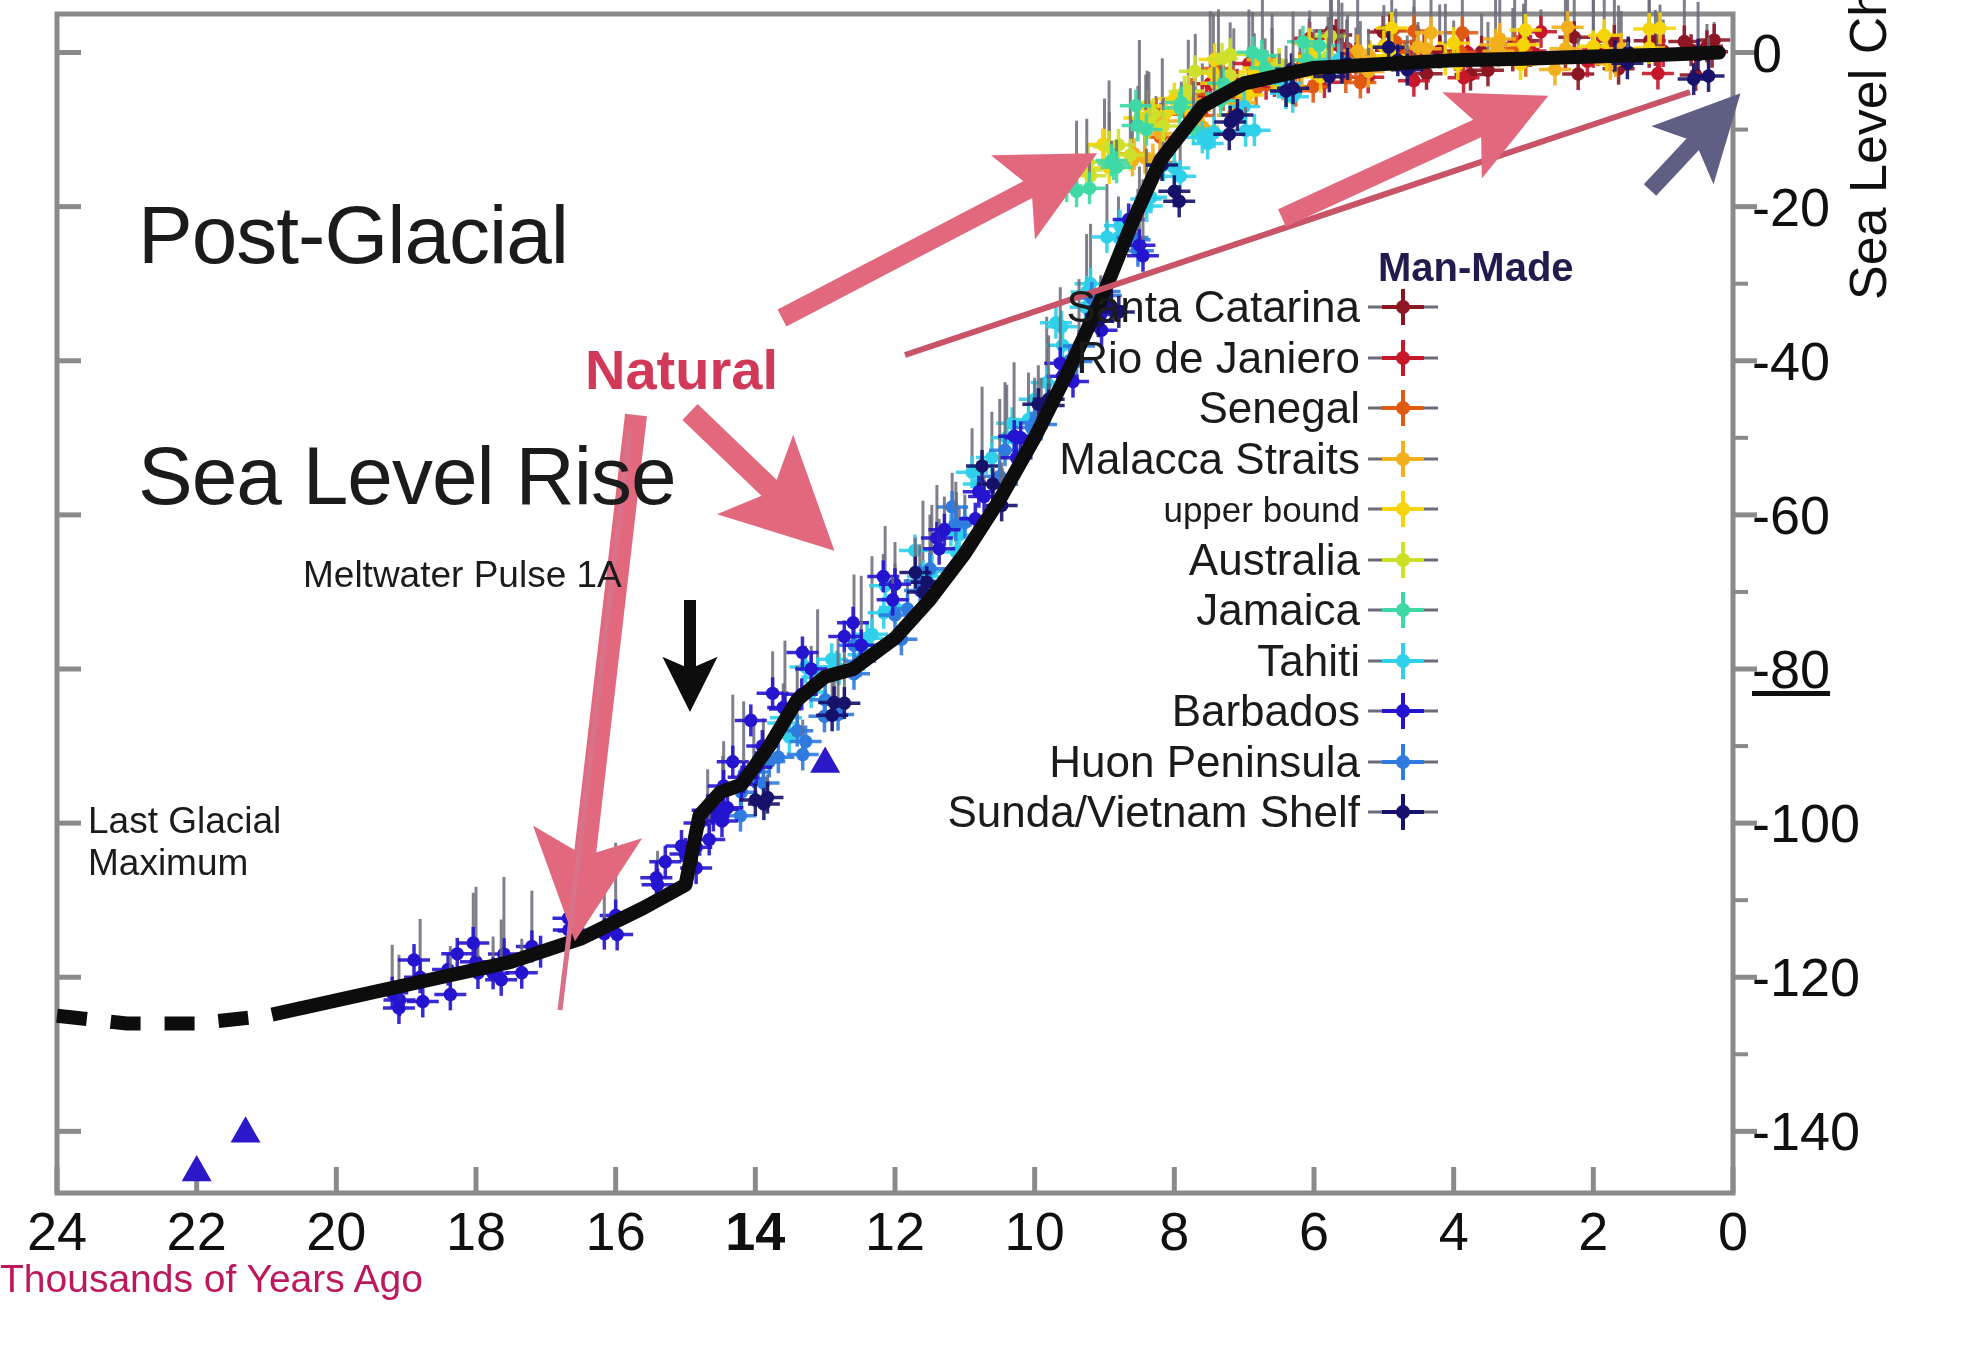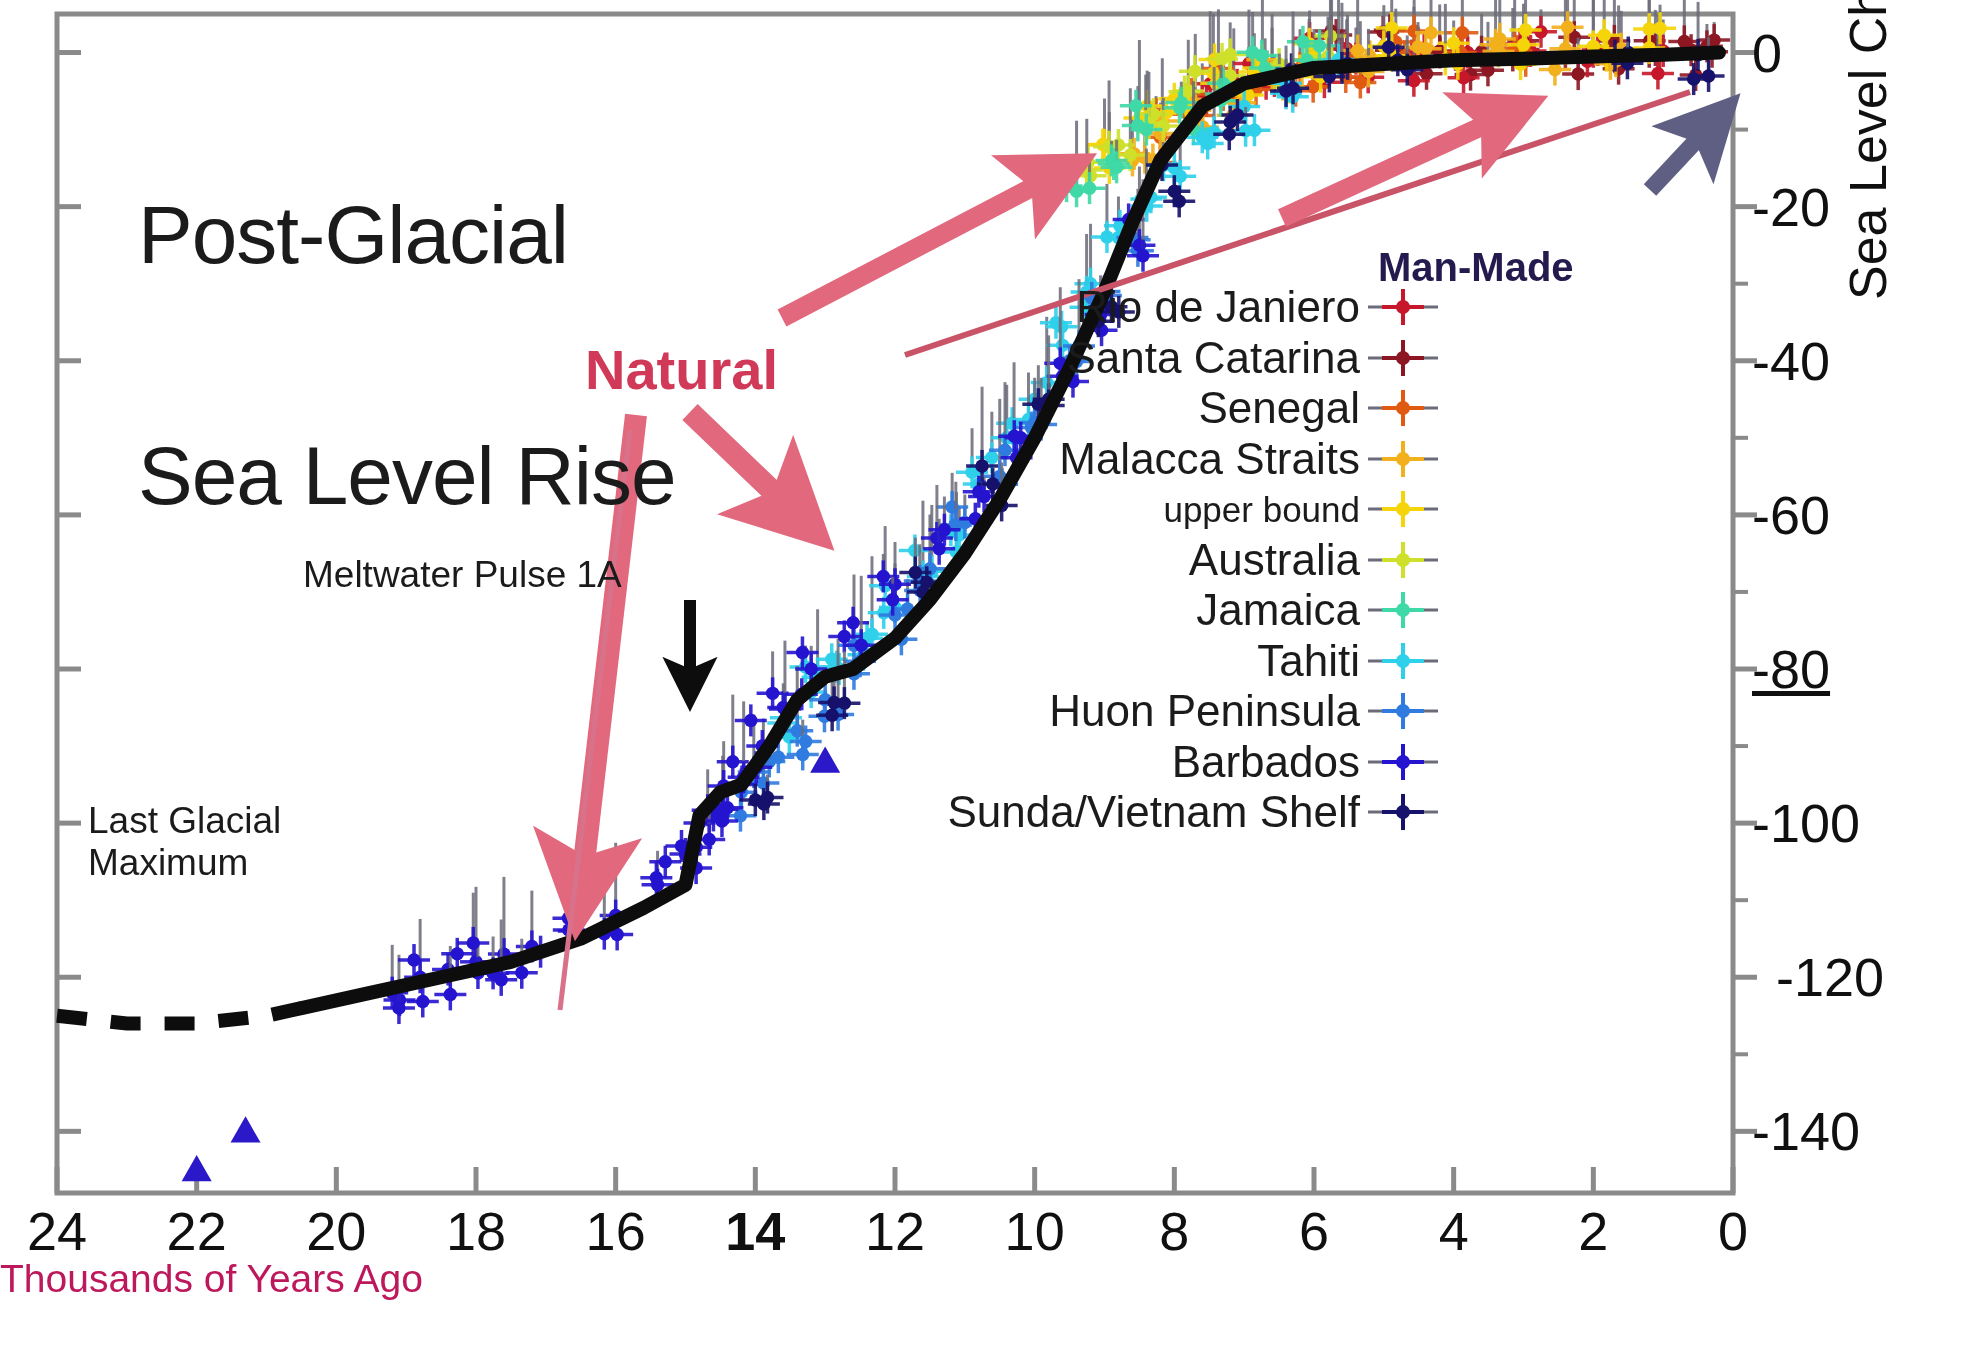--- a/index.html
+++ b/index.html
@@ -1610,41 +1610,41 @@
       <span style="left: 1593.33px;">2</span>
       <span style="left: 1733px;">0</span>
     </div>
   <div class="yticklabels" id="yticklabels">
       <span style="top: 52.5294px;">0</span>
       <span style="top: 206.647px;">-20</span>
       <span style="top: 360.765px;">-40</span>
       <span style="top: 514.882px;">-60</span>
       <span style="top: 669px; text-decoration: underline;">-80</span>
       <span style="top: 823.118px;">-100</span>
-      <span style="top: 977.235px; margin-left: 24px;">-120</span>
+      <span style="top: 977.235px;">-120</span>
       <span style="top: 1131.35px;">-140</span>
     </div>
 
   <div class="legend" id="legend">
+      <div class="legend-row">
+        <div class="legend-label">Santa Catarina</div>
+        <svg class="legend-mark" viewBox="0 0 74 44">
+          <line x1="2" y1="22" x2="72" y2="22" stroke="#6b6b7a" stroke-width="3"></line>
+          <line x1="37" y1="4" x2="37" y2="40" stroke="#8c1723" stroke-width="4"></line>
+          <line x1="16" y1="22" x2="58" y2="22" stroke="#8c1723" stroke-width="4"></line>
+          <circle cx="37" cy="22" r="7" fill="#8c1723"></circle>
+        </svg>
+      </div>
       <div class="legend-row">
         <div class="legend-label">Rio de Janiero</div>
         <svg class="legend-mark" viewBox="0 0 74 44">
           <line x1="2" y1="22" x2="72" y2="22" stroke="#6b6b7a" stroke-width="3"></line>
           <line x1="37" y1="4" x2="37" y2="40" stroke="#c7182b" stroke-width="4"></line>
           <line x1="16" y1="22" x2="58" y2="22" stroke="#c7182b" stroke-width="4"></line>
           <circle cx="37" cy="22" r="7" fill="#c7182b"></circle>
-        </svg>
-      </div>
-      <div class="legend-row">
-        <div class="legend-label">Santa Catarina</div>
-        <svg class="legend-mark" viewBox="0 0 74 44">
-          <line x1="2" y1="22" x2="72" y2="22" stroke="#6b6b7a" stroke-width="3"></line>
-          <line x1="37" y1="4" x2="37" y2="40" stroke="#8c1723" stroke-width="4"></line>
-          <line x1="16" y1="22" x2="58" y2="22" stroke="#8c1723" stroke-width="4"></line>
-          <circle cx="37" cy="22" r="7" fill="#8c1723"></circle>
         </svg>
       </div>
       <div class="legend-row">
         <div class="legend-label">Senegal</div>
         <svg class="legend-mark" viewBox="0 0 74 44">
           <line x1="2" y1="22" x2="72" y2="22" stroke="#6b6b7a" stroke-width="3"></line>
           <line x1="37" y1="4" x2="37" y2="40" stroke="#e05a12" stroke-width="4"></line>
           <line x1="16" y1="22" x2="58" y2="22" stroke="#e05a12" stroke-width="4"></line>
           <circle cx="37" cy="22" r="7" fill="#e05a12"></circle>
         </svg>
@@ -1688,35 +1688,35 @@
       <div class="legend-row">
         <div class="legend-label">Tahiti</div>
         <svg class="legend-mark" viewBox="0 0 74 44">
           <line x1="2" y1="22" x2="72" y2="22" stroke="#6b6b7a" stroke-width="3"></line>
           <line x1="37" y1="4" x2="37" y2="40" stroke="#2ed0ea" stroke-width="4"></line>
           <line x1="16" y1="22" x2="58" y2="22" stroke="#2ed0ea" stroke-width="4"></line>
           <circle cx="37" cy="22" r="7" fill="#2ed0ea"></circle>
         </svg>
       </div>
       <div class="legend-row">
+        <div class="legend-label">Barbados</div>
+        <svg class="legend-mark" viewBox="0 0 74 44">
+          <line x1="2" y1="22" x2="72" y2="22" stroke="#6b6b7a" stroke-width="3"></line>
+          <line x1="37" y1="4" x2="37" y2="40" stroke="#2414cf" stroke-width="4"></line>
+          <line x1="16" y1="22" x2="58" y2="22" stroke="#2414cf" stroke-width="4"></line>
+          <circle cx="37" cy="22" r="7" fill="#2414cf"></circle>
+        </svg>
+      </div>
+      <div class="legend-row">
         <div class="legend-label">Huon Peninsula</div>
         <svg class="legend-mark" viewBox="0 0 74 44">
           <line x1="2" y1="22" x2="72" y2="22" stroke="#6b6b7a" stroke-width="3"></line>
           <line x1="37" y1="4" x2="37" y2="40" stroke="#2f7be0" stroke-width="4"></line>
           <line x1="16" y1="22" x2="58" y2="22" stroke="#2f7be0" stroke-width="4"></line>
           <circle cx="37" cy="22" r="7" fill="#2f7be0"></circle>
-        </svg>
-      </div>
-      <div class="legend-row">
-        <div class="legend-label">Barbados</div>
-        <svg class="legend-mark" viewBox="0 0 74 44">
-          <line x1="2" y1="22" x2="72" y2="22" stroke="#6b6b7a" stroke-width="3"></line>
-          <line x1="37" y1="4" x2="37" y2="40" stroke="#2414cf" stroke-width="4"></line>
-          <line x1="16" y1="22" x2="58" y2="22" stroke="#2414cf" stroke-width="4"></line>
-          <circle cx="37" cy="22" r="7" fill="#2414cf"></circle>
         </svg>
       </div>
       <div class="legend-row">
         <div class="legend-label">Sunda/Vietnam Shelf</div>
         <svg class="legend-mark" viewBox="0 0 74 44">
           <line x1="2" y1="22" x2="72" y2="22" stroke="#6b6b7a" stroke-width="3"></line>
           <line x1="37" y1="4" x2="37" y2="40" stroke="#16116b" stroke-width="4"></line>
           <line x1="16" y1="22" x2="58" y2="22" stroke="#16116b" stroke-width="4"></line>
           <circle cx="37" cy="22" r="7" fill="#16116b"></circle>
         </svg>

